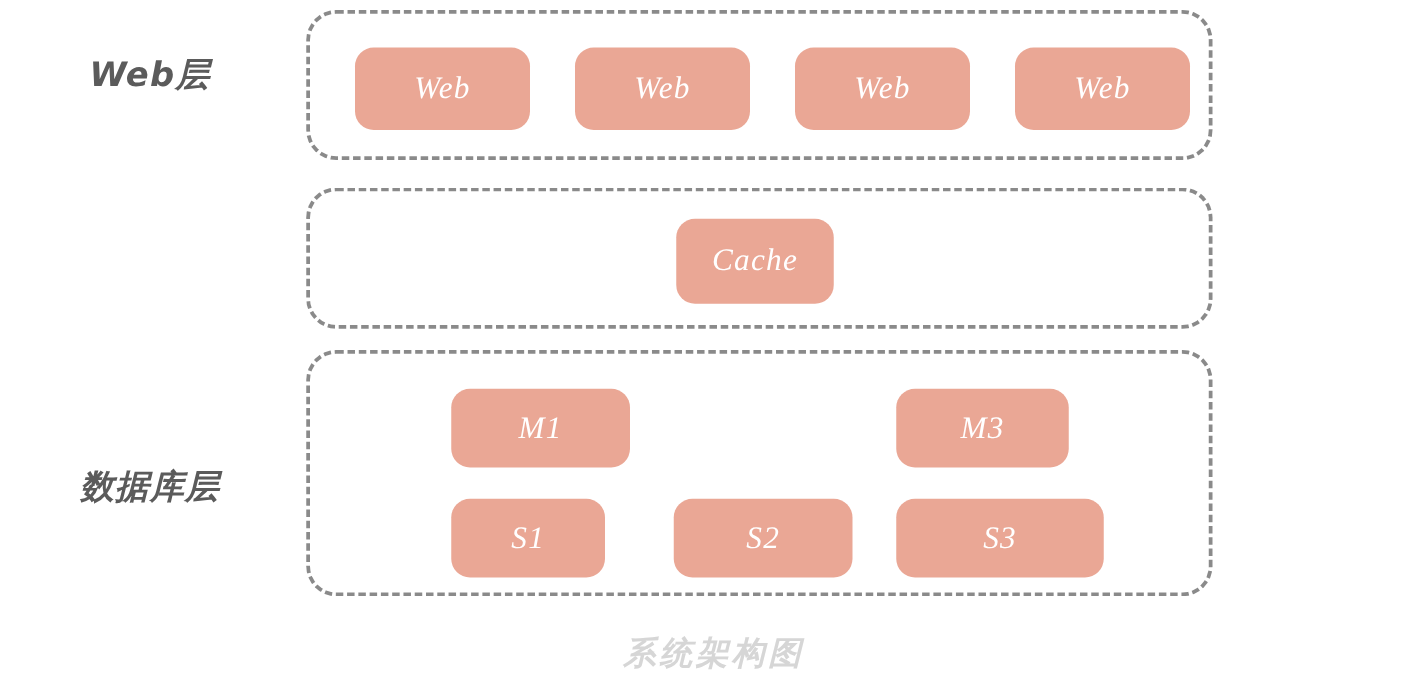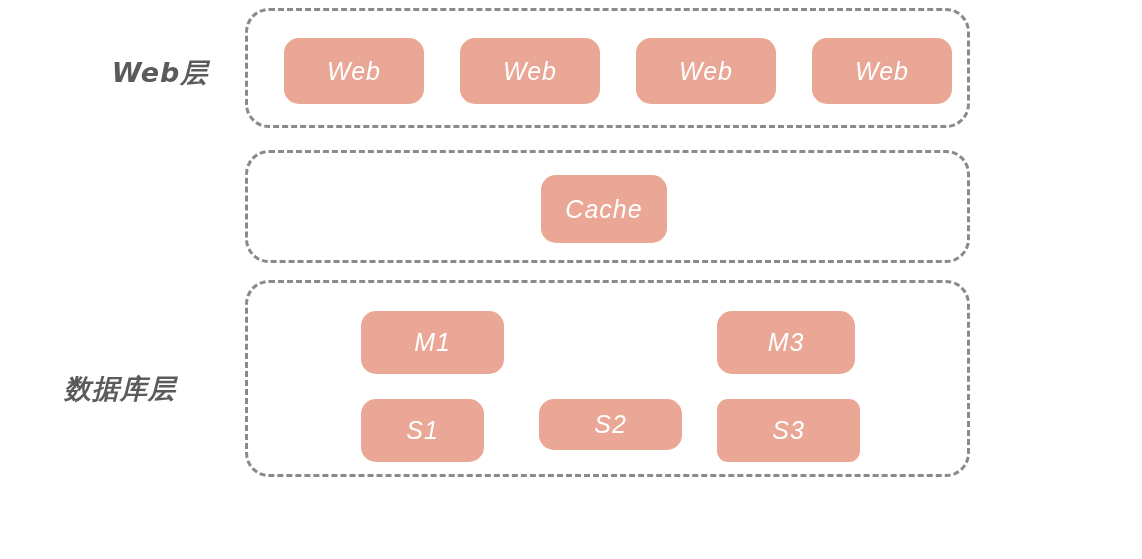--- a/index.html
+++ b/index.html
@@ -45,21 +45,21 @@
     background: transparent;
   }
 
   
   .node {
     position: absolute;
     box-sizing: border-box;
     background: #eaa795;
     border-radius: 15px;
     color: #ffffff;
-    font-family: Liberation Sans, sans-serif;
+    font-family: Liberation Serif, serif;
     font-style: italic;
     font-size: 25px;
     letter-spacing: 1px;
     display: flex;
     align-items: center;
     justify-content: center;
     user-select: none;
     text-align: right;
   }
 
@@ -76,21 +76,21 @@
     font-weight: 600;
     letter-spacing: 3px;
     white-space: nowrap;
   }
 </style>
 </head>
 <body>
 
 <div id="diagram">
 
-  <div class="layer-label" style="top:55px;padding-left:40px;">Web层</div>
+  <div class="layer-label" style="top:42px;">Web层</div>
 
   <div class="layer-box" style="top:8px; height:120px;">
     <div class="node" style="left:36px; top:27px; width:140px; height:66px;">Web</div>
     <div class="node" style="left:212px; top:27px; width:140px; height:66px;">Web</div>
     <div class="node" style="left:388px; top:27px; width:140px; height:66px;">Web</div>
     <div class="node" style="left:564px; top:27px; width:140px; height:66px;">Web</div>
   </div>
 
 
   <div class="layer-box" style="top:150px; height:113px;">
@@ -98,18 +98,19 @@
   </div>
 
   <div class="layer-label" style="top:371px;">数据库层</div>
 
   <div class="layer-box" style="top:280px; height:197px;">
 
     <div class="node" style="left:113px; top:28px; width:143px; height:63px;">M1</div>
     <div class="node" style="left:469px; top:28px; width:138px; height:63px;">M3</div>
 
     <div class="node" style="left:113px; top:116px; width:123px; height:63px;">S1</div>
-    <div class="node" style="left:291px; top:116px; width:143px; height:51px;">S2</div>
-    <div class="node" style="left:469px; top:116px; width:143px; height:63px;border-radius:11px;">S3</div>
+    <div class="node" style="left:291px; top:116px; width:143px; height:63px;">S2</div>
+    <div class="node" style="left:469px; top:116px; width:166px; height:63px;">S3</div>
   </div>
 
+  <div class="caption" style="top:505px;">系统架构图</div>
 
 </div>
 
 </body></html>

